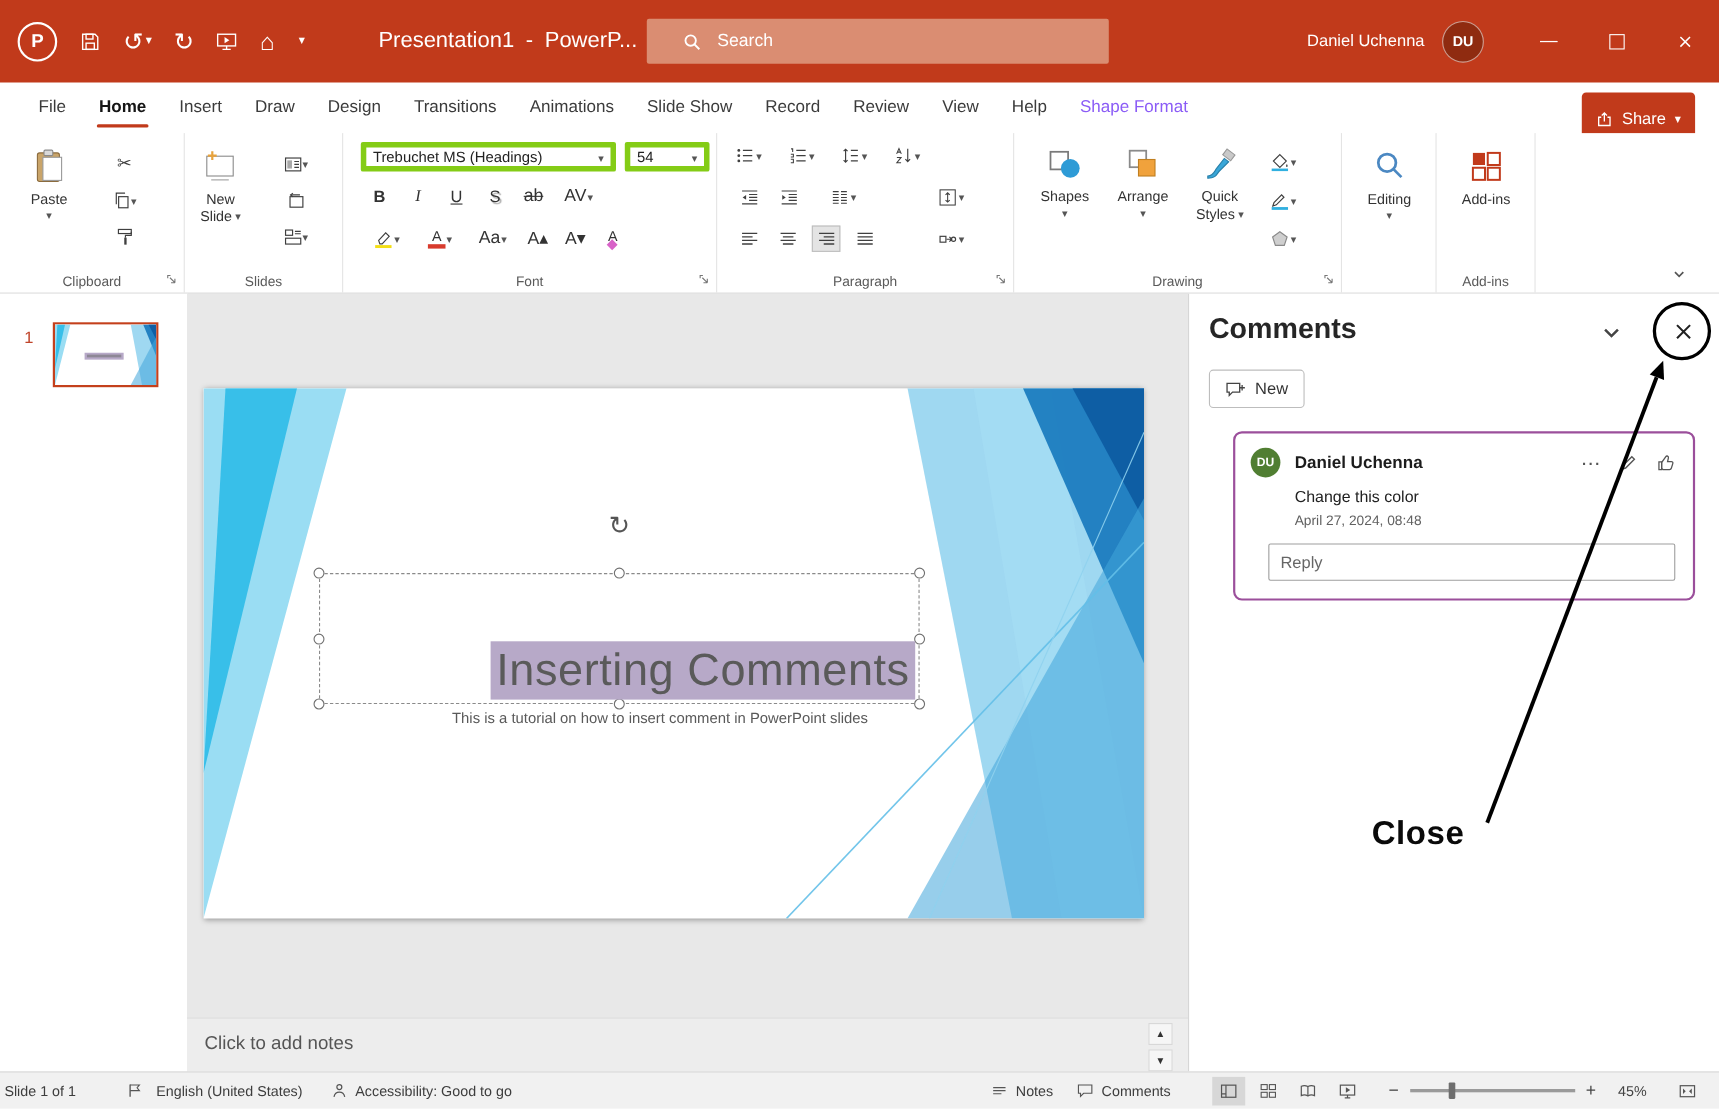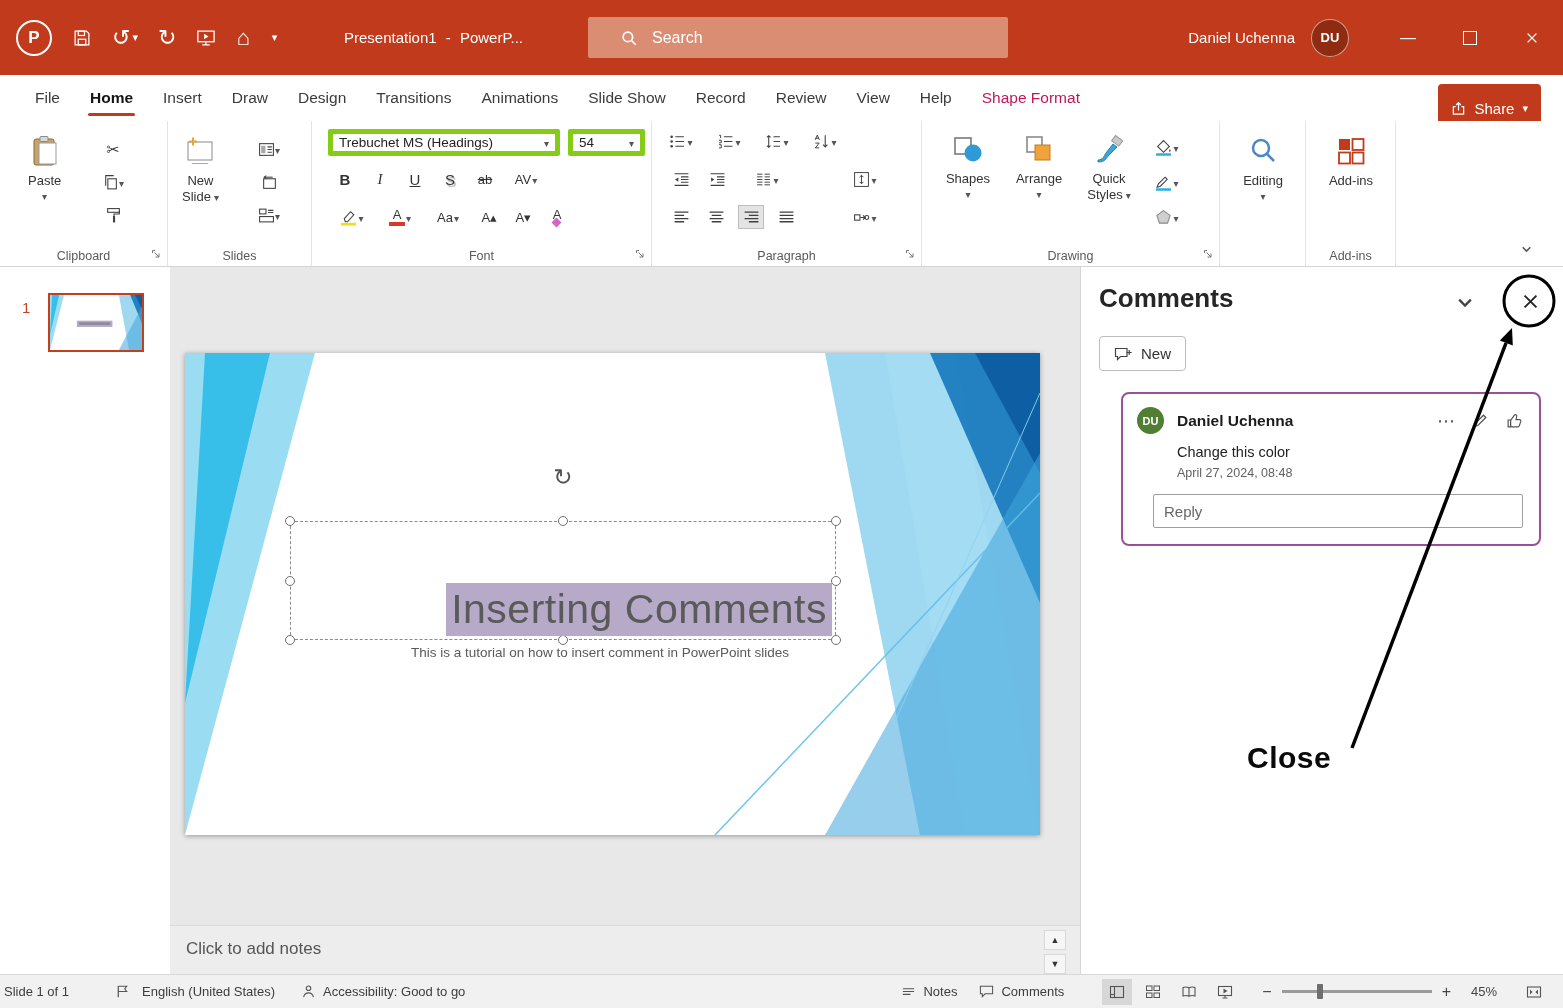--- a/index.html
+++ b/index.html
@@ -7,36 +7,36 @@
        font-family:"Liberation Sans",sans-serif;background:#fff;-webkit-font-smoothing:antialiased}
   svg.ic{display:block}
 
   
   .titlebar{position:absolute;left:0;top:0;width:100%;height:75px;background:#C13A1B;color:#fff;z-index:5}
   .qat{position:absolute;left:16px;top:0;height:75px;display:flex;align-items:center;gap:20px}
   .ppt-logo{width:32px;height:32px;border-radius:50%;border:2px solid #fff;display:flex;align-items:center;justify-content:center;font-weight:700;font-size:17px}
   .qicon{color:#fff;display:flex;align-items:center;font-size:22px;line-height:1}
   .qicon svg{width:20px;height:20px}
   .mini-chev{font-size:11px;margin-left:2px}
-  .doc-title{position:absolute;left:344px;top:0;height:75px;display:flex;align-items:center;font-size:15px;word-spacing:5px}
+  .doc-title{position:absolute;left:344px;top:0;height:75px;display:flex;align-items:center;font-size:20px;word-spacing:5px}
   .searchbox{position:absolute;left:588px;top:17px;width:420px;height:41px;background:#DA8D72;border-radius:2px;display:flex;align-items:center;color:#fff;font-size:16px;gap:14px;padding-left:32px;box-sizing:border-box}
   .searchbox svg{width:18px;height:18px}
   .tb-right{position:absolute;right:0;top:0;height:75px;display:flex;align-items:center}
   .user-name{font-size:15px;margin-right:16px}
   .avatar-tb{width:36px;height:36px;border-radius:50%;background:#8F2B10;display:flex;align-items:center;justify-content:center;font-size:13px;font-weight:700;margin-right:28px;border:1px solid rgba(255,255,255,.55)}
   .winbtn{width:62px;height:75px;display:flex;align-items:center;justify-content:center;color:#fff}
   .max-box{width:12px;height:12px;border:1.4px solid #fff}
   .winbtn svg{width:14px;height:14px}
 
   
   .menubar{position:absolute;left:0;top:75px;width:100%;height:46px;background:#fff;display:flex;align-items:center;padding-left:20px;box-sizing:border-box}
   .menu-item{padding:0 15px;height:100%;display:flex;align-items:center;font-size:15.5px;color:#3b3b3b;position:relative}
   .menu-item.active{font-weight:700;color:#151515}
   .menu-item.active::after{content:"";position:absolute;left:13px;right:13px;bottom:5px;height:3px;border-radius:2px;background:#C13A1B}
-  .menu-item.contextual{color:#be185d}
+  .menu-item.contextual{color:#8b5cf6}
   .share-btn{position:absolute;right:22px;top:84px;height:49px;padding:0 13px;background:#C13A1B;color:#fff;border-radius:4px;display:flex;align-items:center;gap:8px;font-size:15px}
   .share-btn svg{width:15px;height:15px}
   .share-chev{font-size:11px}
 
   
   .ribbon{position:absolute;left:0;top:121px;width:100%;height:146px;background:#fff;border-bottom:1px solid #D4D4D4;box-sizing:border-box}
   .rgroup{position:absolute;top:0;height:145px;border-right:1px solid #E4E4E4;box-sizing:border-box}
   .rlabel{position:absolute;bottom:3px;left:0;width:100%;text-align:center;font-size:12.5px;color:#5a5a5a}
   .launcher{position:absolute;right:5px;bottom:6px;width:12px;height:12px;color:#777}
   .launcher svg{width:12px;height:12px}
@@ -46,21 +46,21 @@
   .chev{font-size:10px;color:#555;margin-top:2px}
   .ric{width:26px;height:24px;display:flex;align-items:center;justify-content:center;color:#3f3f3f}
   .ric svg{width:17px;height:17px}
   .ric.active{background:#E4E4E4;border:1px solid #BDBDBD;box-sizing:border-box}
   .iconrow{position:absolute;display:flex;align-items:center}
   .drop{display:flex;align-items:center;gap:1px}
   .combo{position:absolute;height:27px;border:5px solid #84cc16;border-radius:2px;display:flex;align-items:center;justify-content:space-between;font-size:13.5px;color:#222;padding:0 6px;box-sizing:border-box;background:#fff}
   .fmt-letter{font-size:15px;color:#333}
   .bar-under{position:relative;display:inline-flex;flex-direction:column;align-items:center;line-height:1}
   .bar-under .bar{width:16px;height:4px;margin-top:1px}
-  .smalltxt{font-size:13px;color:#333}
+  .smalltxt{font-size:16px;color:#333}
   .collapse-chev{position:absolute;right:30px;bottom:10px;color:#555}
   .collapse-chev svg{width:13px;height:13px}
 
   
   .thumbs{position:absolute;left:0;top:267px;width:170px;height:707px;background:#fff;border-right:1px solid #E1E1E1}
   .slide-num{position:absolute;left:22px;top:32px;font-size:15px;color:#C0442A}
   .thumb{position:absolute;left:48px;top:26px;width:92px;height:55px;border:2px solid #C4401C;background:#fff;box-sizing:content-box}
   .thumb svg{width:100%;height:100%;display:block}
 
   .canvas{position:absolute;left:170px;top:267px;width:910px;height:707px;background:#E8E8E8}

